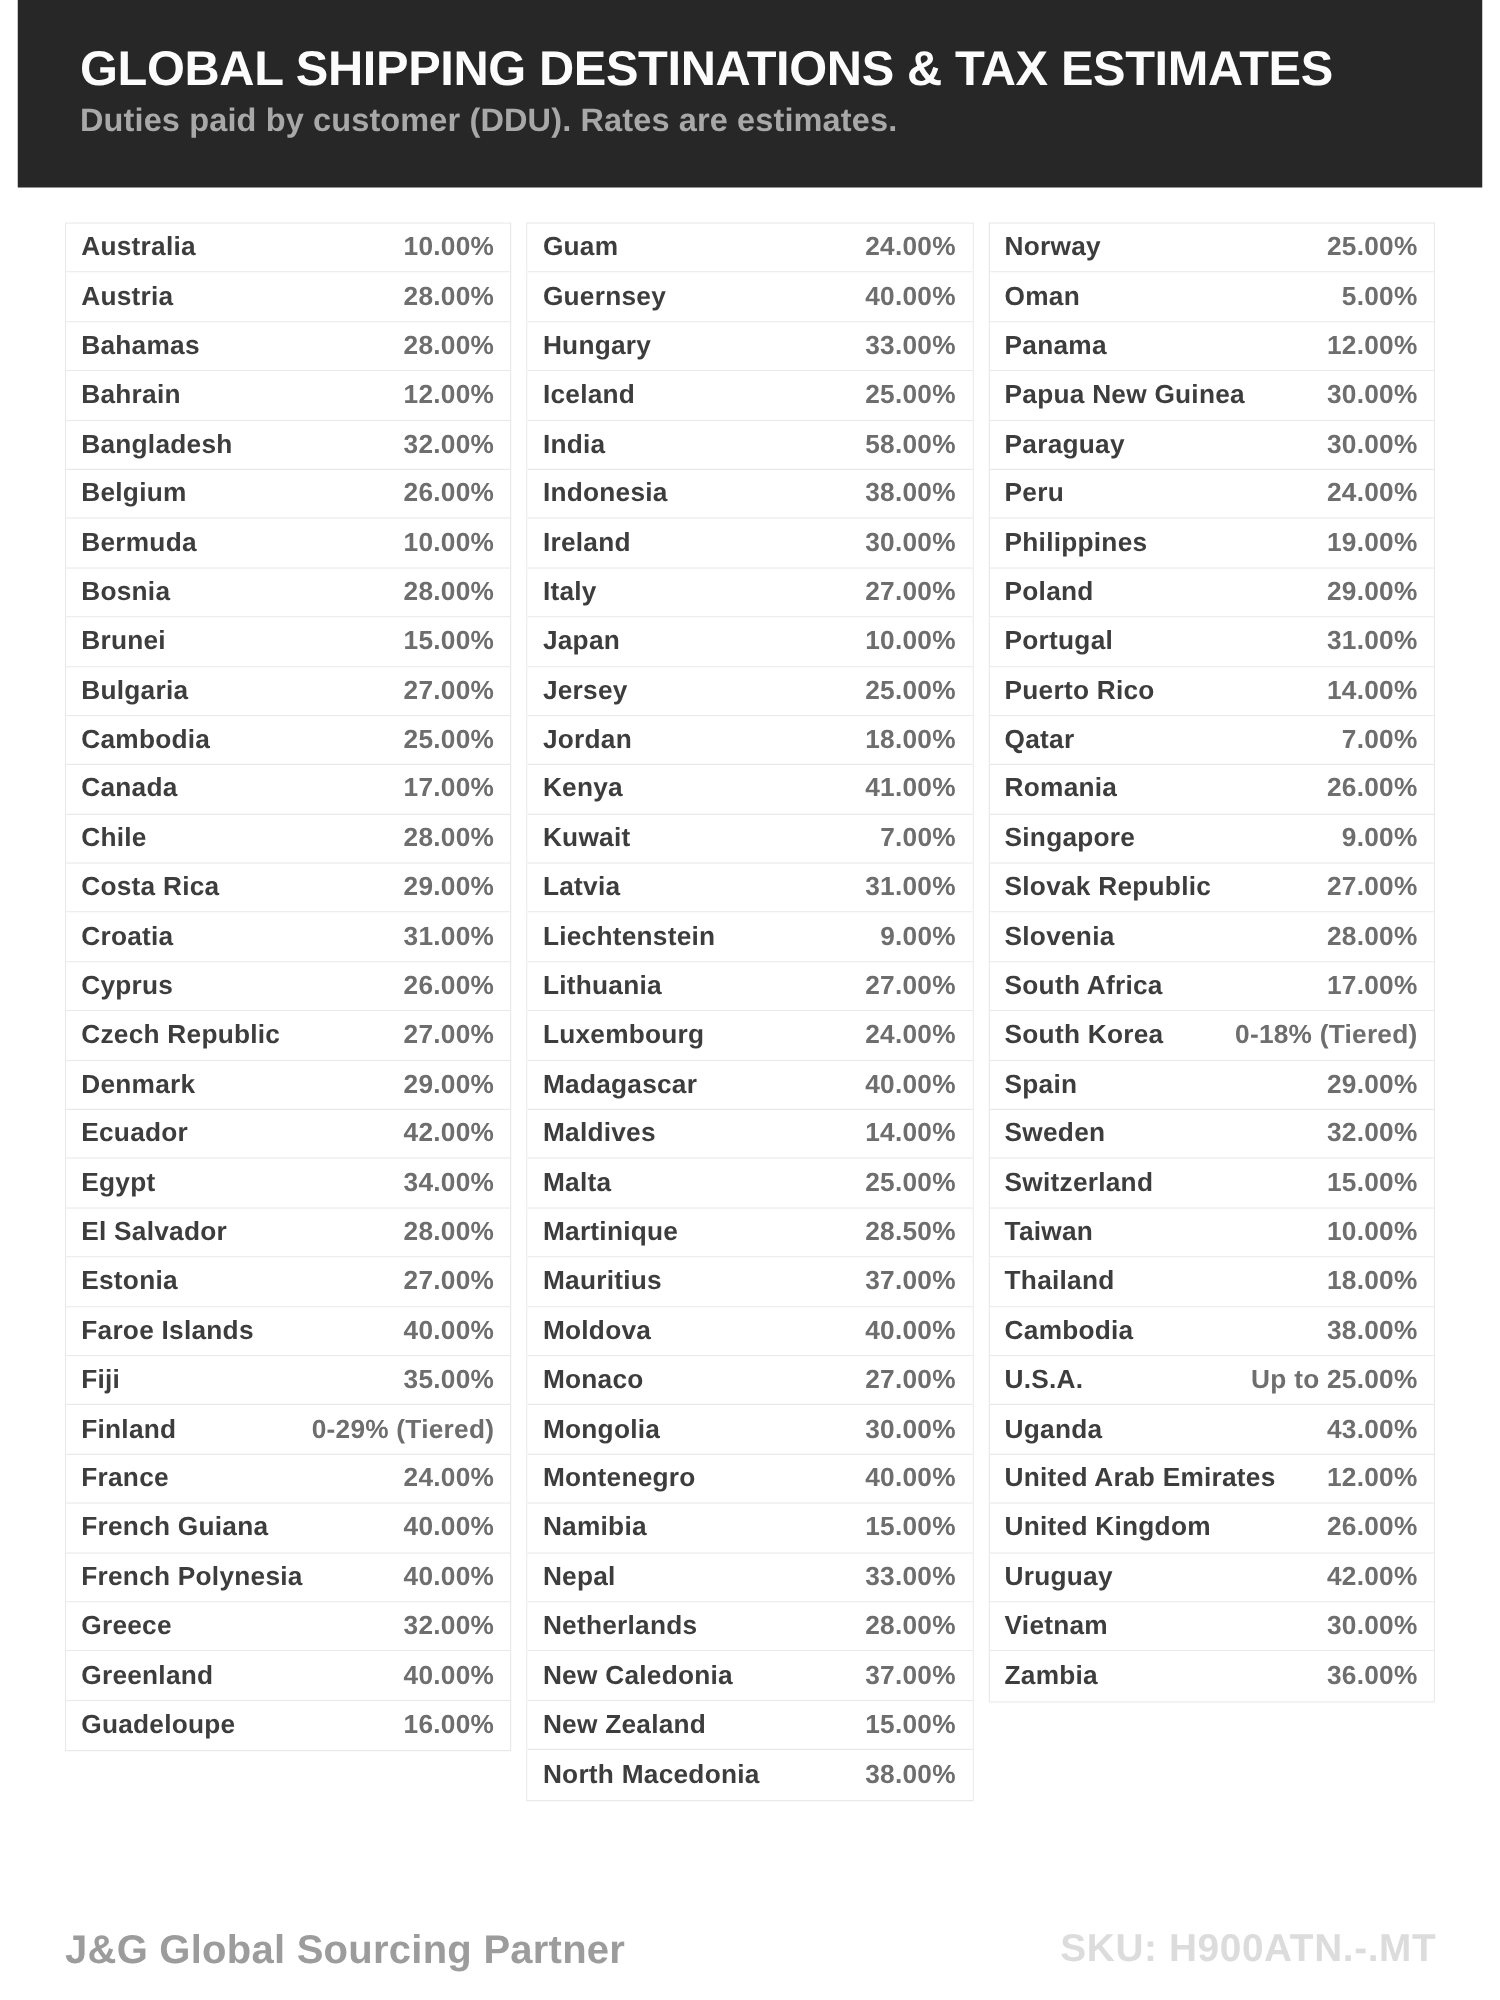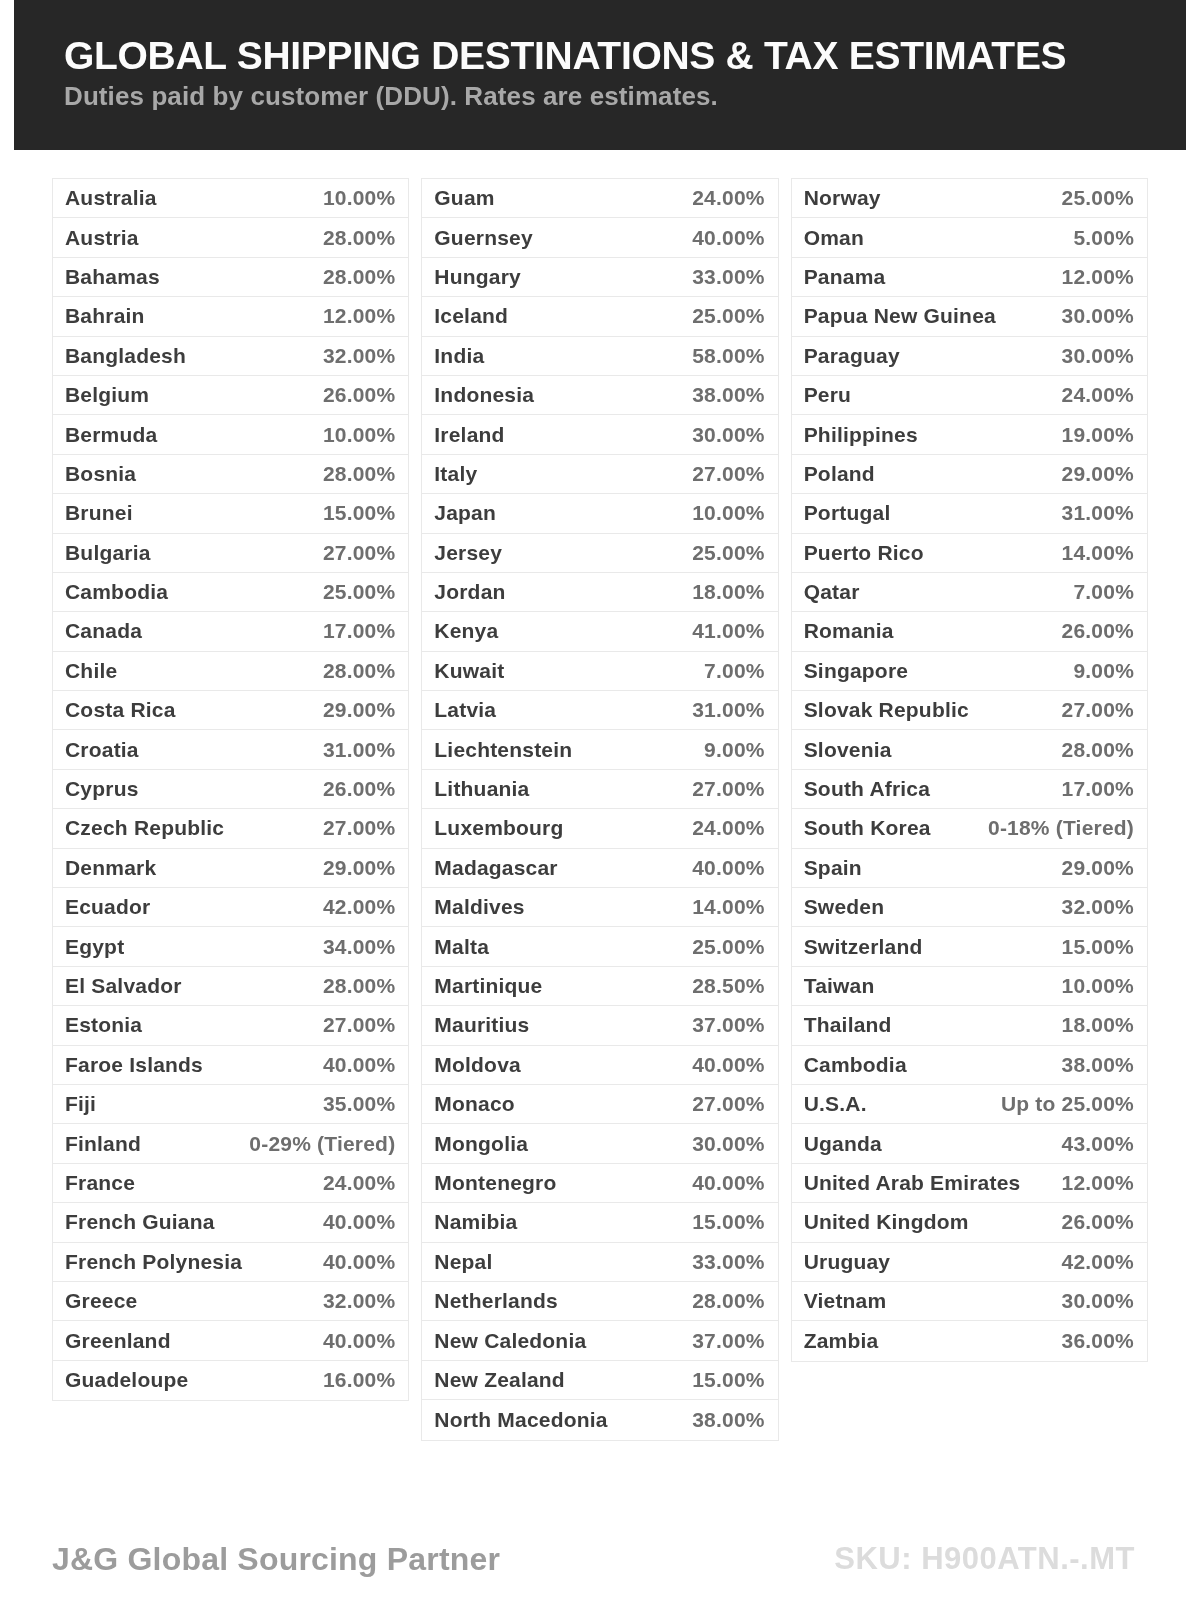--- a/index.html
+++ b/index.html
@@ -66,21 +66,21 @@
     color: var(--rate-color, #6e6e6e);
     font-size: 21px;
     font-weight: 700;
     letter-spacing: 0.2px;
     white-space: nowrap;
     padding-left: 8px;
   }
   .footer {
     position: absolute;
     left: 38px;
-    right: 51px;
+    right: 37px;
     top: 1537px;
     height: 44px;
     display: flex;
     justify-content: space-between;
     align-items: center;
   }
   .brand {
     color: var(--brand-color, #9c9c9c);
     font-size: 32px;
     font-weight: 700;

